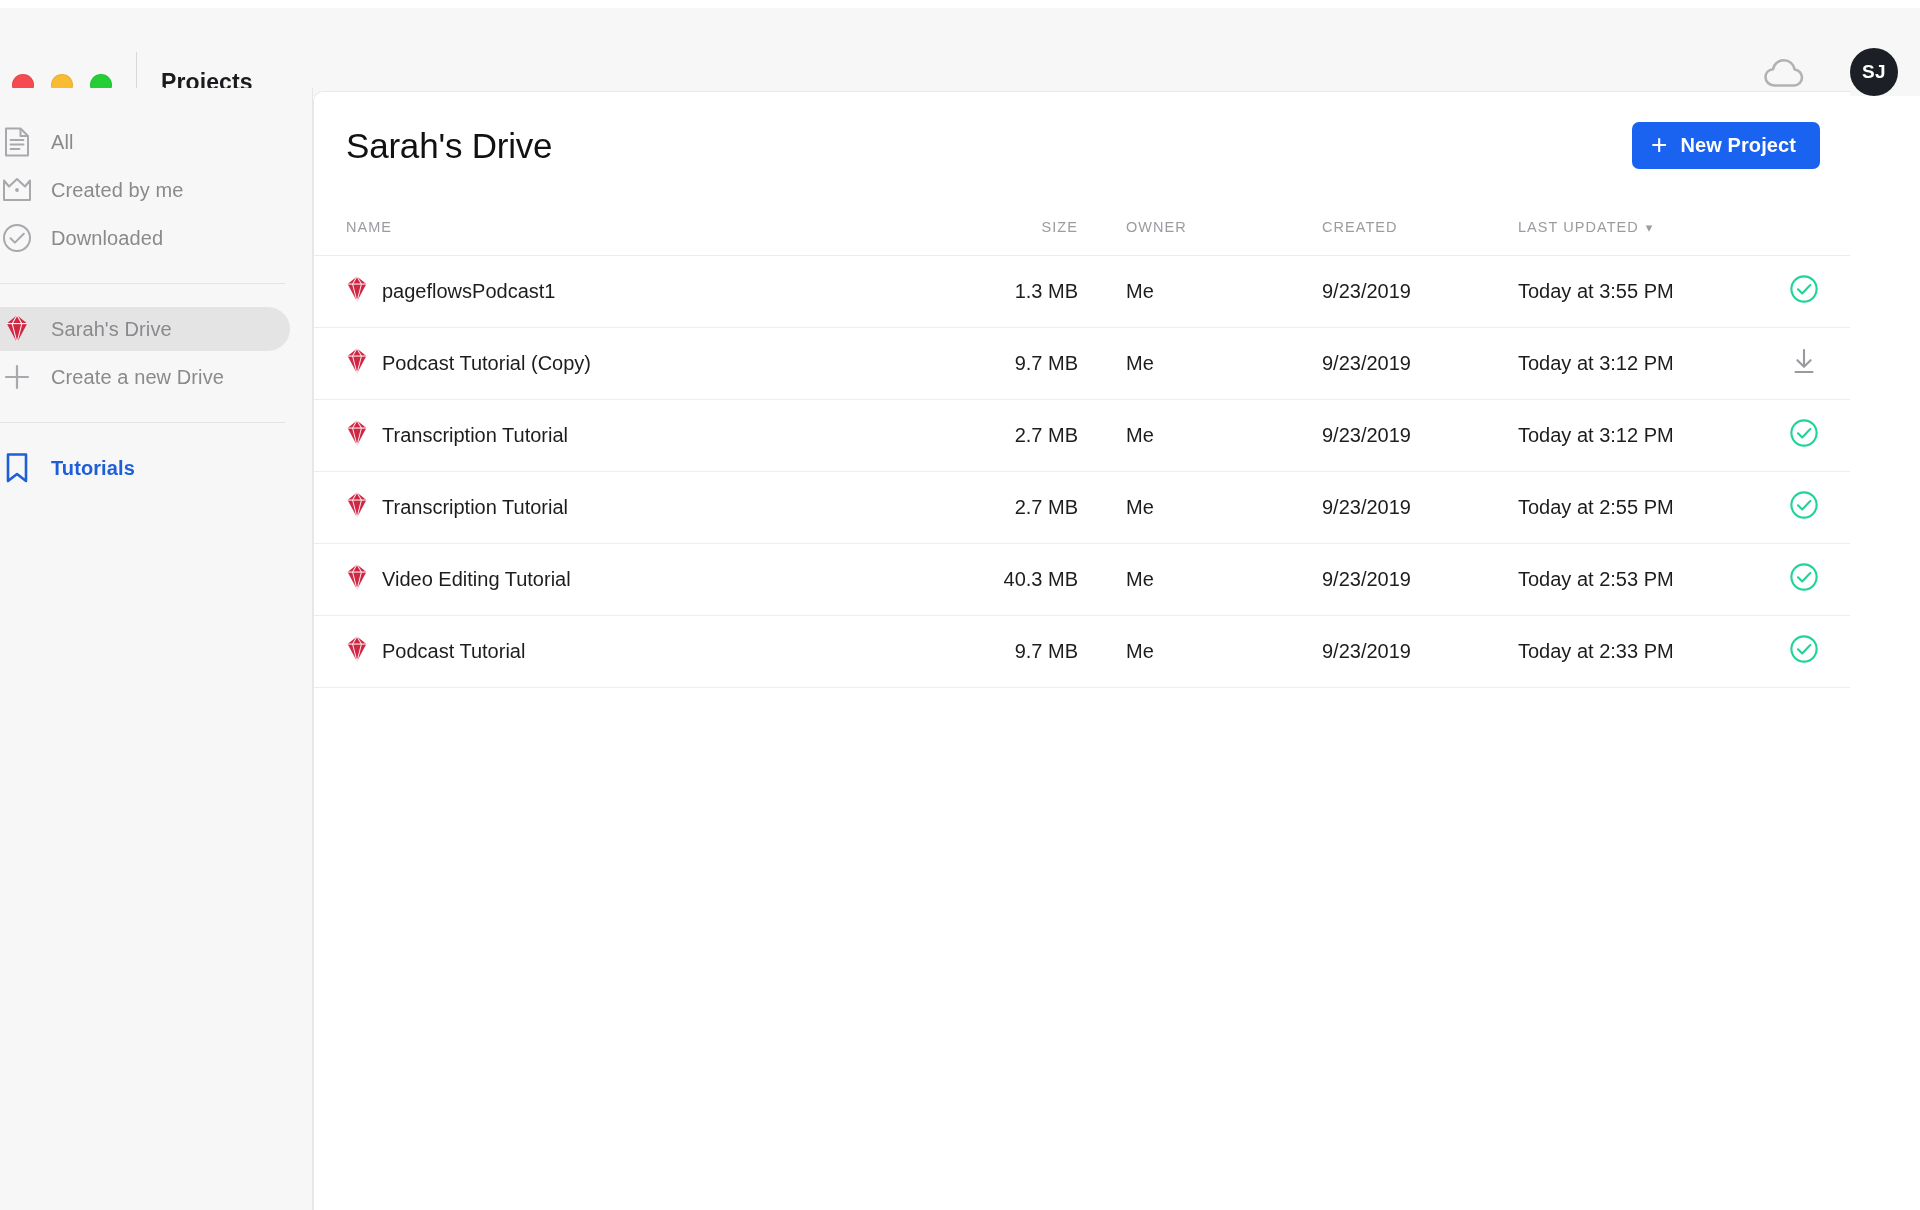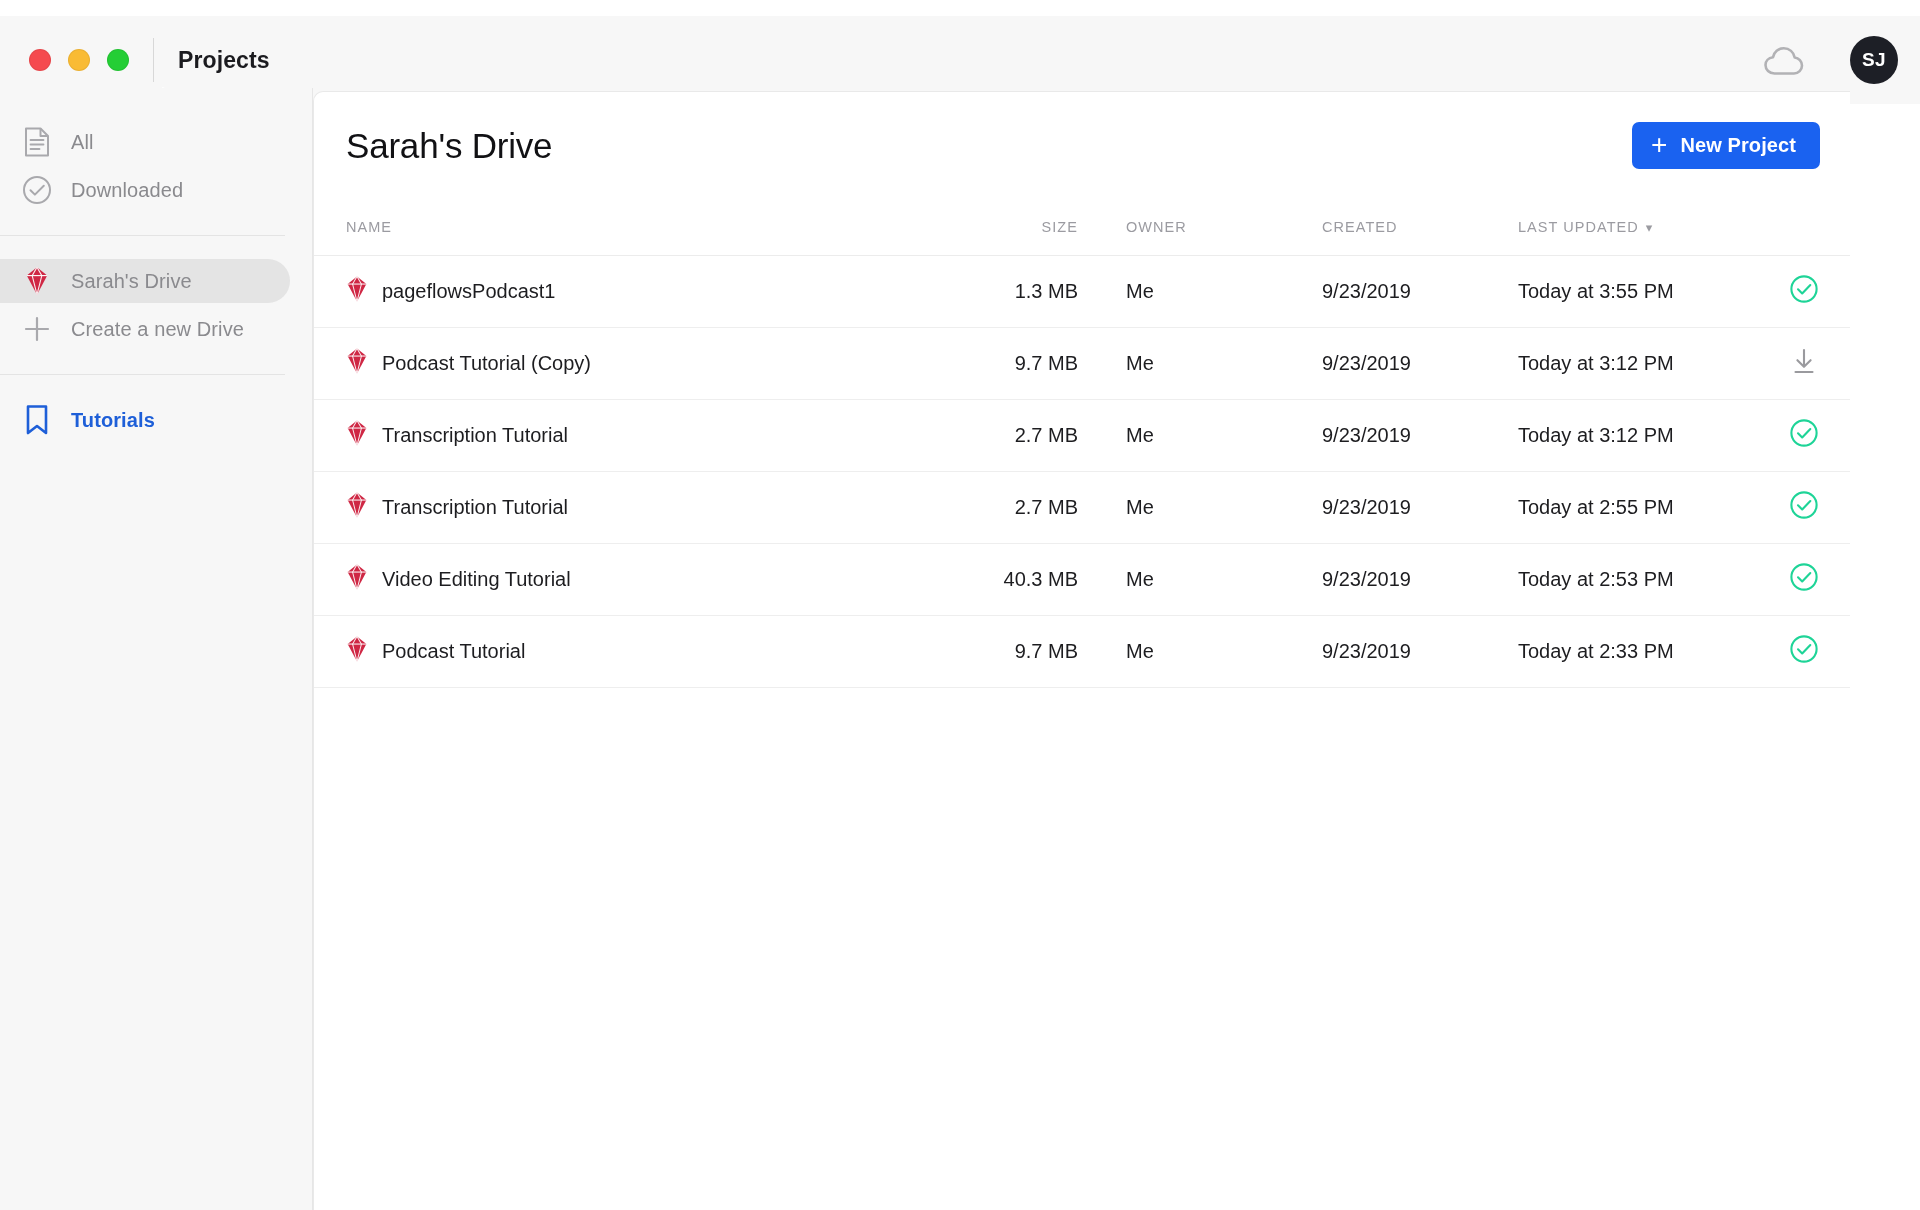--- a/index.html
+++ b/index.html
@@ -5,24 +5,24 @@
   * { box-sizing: border-box; margin: 0; padding: 0; }
   html, body {
     width: 1920px; height: 1210px;
     font-family: "Liberation Sans", sans-serif;
     background: #ffffff;
     overflow: hidden;
   }
 
   
   .titlebar {
-    position: absolute; top: 16px; left: 0;
+    position: absolute; top: 8px; left: 0;
     width: 1920px; height: 88px;
     background: #f7f7f7;
-    display: flex; align-items: center; padding-left: 17px;
+    display: flex; align-items: flex-end;
   }
   .traffic { display: flex; align-items: center; gap: 17px; margin-left: 12px; }
   .tl { width: 22px; height: 22px; border-radius: 50%; }
   .tl.red    { background: #f54a4f; box-shadow: inset 0 0 0 1px rgba(0,0,0,.06); }
   .tl.yellow { background: #f9bb34; box-shadow: inset 0 0 0 1px rgba(0,0,0,.06); }
   .tl.green  { background: #24ce35; box-shadow: inset 0 0 0 1px rgba(0,0,0,.06); }
   .tb-sep {
     width: 1px; height: 44px; background: #d8d8d8;
     margin-left: 24px; margin-right: 24px;
   }
@@ -49,21 +49,21 @@
     position: absolute; left: 0; top: 88px;
     width: 313px; height: 1122px;
     background: #f7f7f7;
     border-right: 1px solid #e6e6e6;
   }
   .nav-group { padding-top: 30px; }
   .nav-item {
     position: relative;
     height: 48px;
     display: flex; align-items: center;
-    padding-left: 20px;
+    padding-left: 0;
     cursor: default;
   }
   .nav-item .ico {
     width: 34px; height: 34px;
     display: flex; align-items: center; justify-content: center;
     flex: 0 0 34px;
   }
   .nav-item .lbl {
     margin-left: 17px;
     font-size: 20px; color: #8a8a8e; letter-spacing: .1px;
@@ -176,20 +176,29 @@
       <span class="ico">
         <svg width="26" height="30" viewBox="0 0 26 30" fill="none">
           <path d="M2 1.5h14.5L24 9v19.5H2z" stroke="#a9a9ad" stroke-width="2" stroke-linejoin="round"></path>
           <path d="M16.5 1.5V9H24" stroke="#a9a9ad" stroke-width="2" stroke-linejoin="round"></path>
           <path d="M6.5 13h13M6.5 17.5h13M6.5 22h9" stroke="#a9a9ad" stroke-width="1.8" stroke-linecap="round"></path>
         </svg>
       </span>
       <span class="lbl">All</span>
     </div>
 
+    <div class="nav-item">
+      <span class="ico">
+        <svg width="30" height="26" viewBox="0 0 30 26" fill="none">
+          <path d="M2 3.5l5 6 8-7.5 8 7.5 5-6v19.5H2z" stroke="#a9a9ad" stroke-width="2" stroke-linejoin="round"></path>
+          <circle cx="15" cy="13" r="1.9" fill="#a9a9ad"></circle>
+        </svg>
+      </span>
+      <span class="lbl">Created by me</span>
+    </div>
 
 
     <div class="nav-item">
       <span class="ico">
         <svg width="30" height="30" viewBox="0 0 30 30" fill="none">
           <circle cx="15" cy="15" r="13" stroke="#a9a9ad" stroke-width="2"></circle>
           <path d="M8.5 15.2l4.4 4.4L21.8 10.8" stroke="#a9a9ad" stroke-width="2" stroke-linecap="round" stroke-linejoin="round"></path>
         </svg>
       </span>
       <span class="lbl">Downloaded</span>

